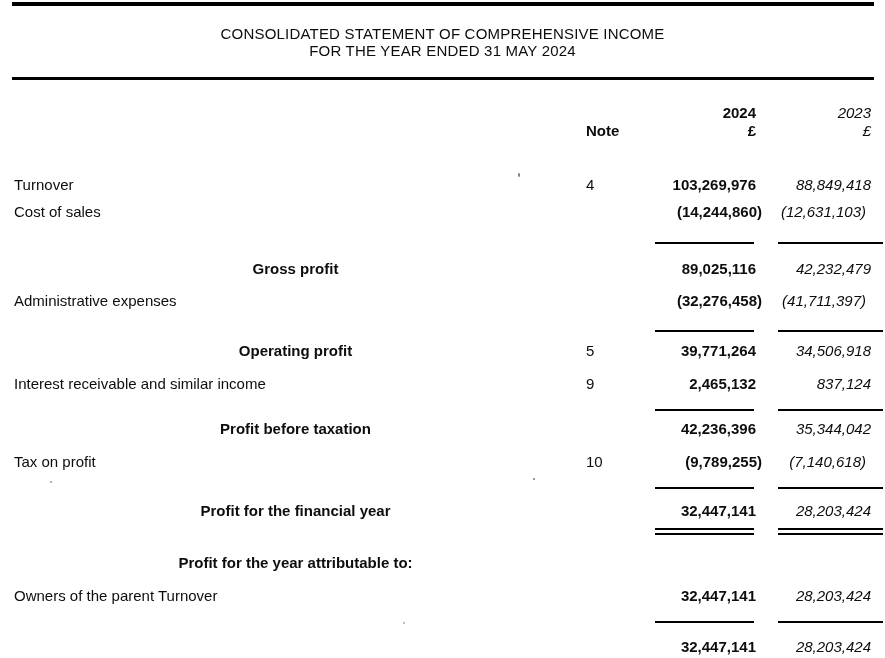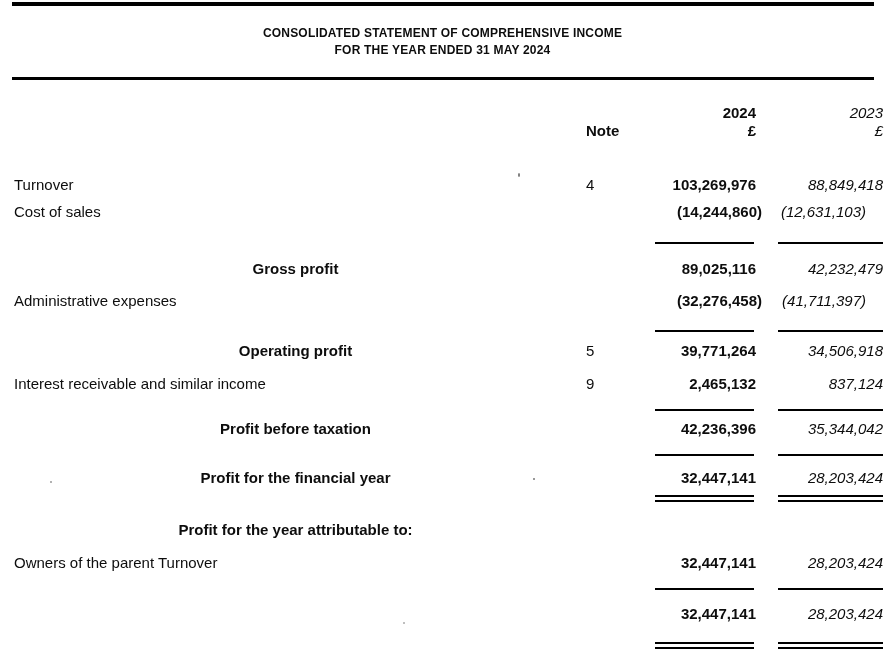--- a/index.html
+++ b/index.html
@@ -13,28 +13,28 @@
     overflow:hidden;
   }
   * { box-sizing:border-box; }
 
   
   .page-rule { margin-left:12px; width:862px; background:#000; }
   .page-rule.thick { height:4px; }
   .page-rule.thin  { height:3px; }
 
   
-  .title-block { text-align:center; font-weight:bold; font-size:12px; line-height:17px; letter-spacing:.2px; }
+  .title-block { text-align:center; font-weight:normal; font-size:15px; line-height:17px; letter-spacing:.2px; }
 
   
   .trow { display:flex; margin-left:12px; height:18px; line-height:18px; align-items:flex-start;gap:9px; }
   .c-label { flex:1; padding-left:2px; white-space:nowrap; }
   .c-note  { width:58px;  text-align:left; padding-right:30px; white-space:nowrap; }
   .c-v24   { width:111px; text-align:right; padding-right:8px; font-weight:bold; white-space:nowrap; }
-  .c-v23   { width:112px; text-align:right; padding-right:2px; font-style:italic; white-space:nowrap; }
+  .c-v23   { width:112px; text-align:right; padding-right:14px; font-style:italic; white-space:nowrap; }
   .c-v24.paren { padding-right:2px; }
   .c-v23.paren { padding-right:19px; }
   .b .c-label { font-weight:bold;text-align:center; }
 
   
   .hdr .c-note { font-weight:bold; padding-right:15px; }
   .hdr .c-v23  { font-style:italic; }
 
   
   .rule-row { height:2px; }
@@ -164,20 +164,26 @@
       </div>
   </div>
 
   <div class="trow b mt9">
     <div class="c-label">Profit before taxation</div>
     <div class="c-note"></div>
     <div class="c-v24 amount">42,236,396</div>
     <div class="c-v23 amount">35,344,042</div>
   </div>
 
+  <div class="trow mt15">
+    <div class="c-label">Tax on profit</div>
+    <div class="c-note">10</div>
+    <div class="c-v24 amount paren">(9,789,255)</div>
+    <div class="c-v23 amount paren">(7,140,618)</div>
+  </div>
 
   <div class="trow rule-row mt16">
     <div class="c-label"></div>
     <div class="c-note"></div>
     <div class="c-v24">
         <div class="colrule"></div>
       </div>
     <div class="c-v23">
         <div class="colrule r23"></div>
       </div>

